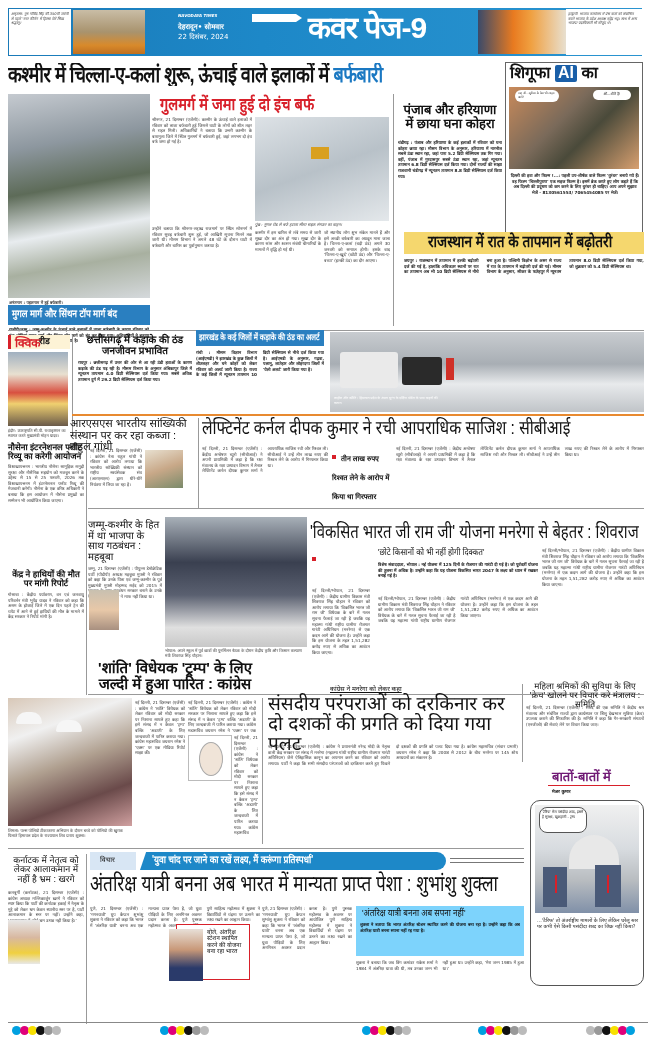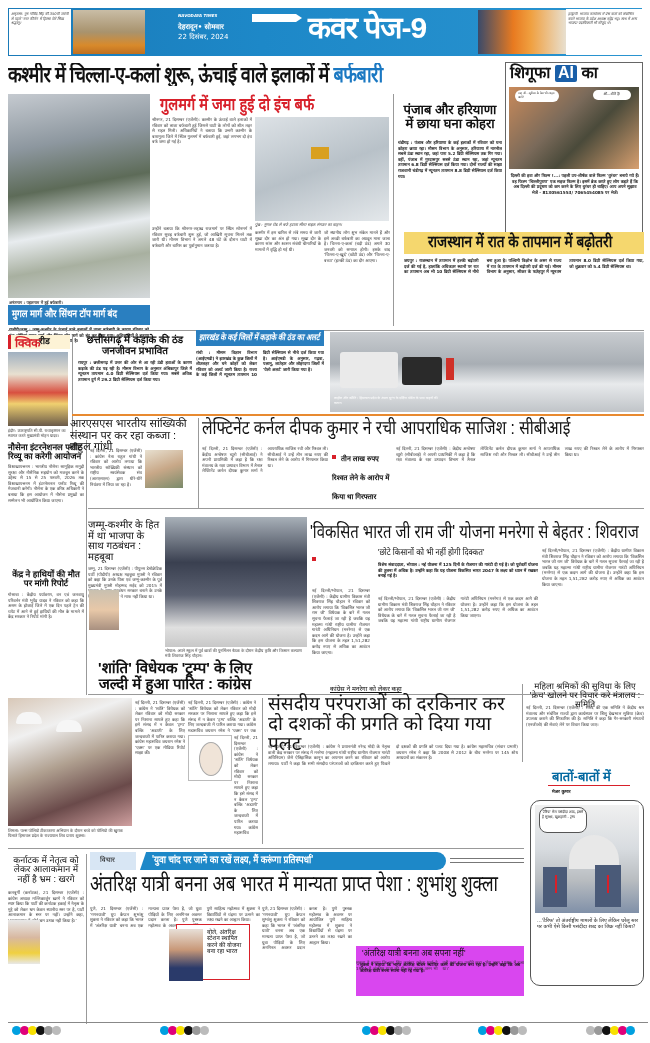--- a/index.html
+++ b/index.html
@@ -95,21 +95,21 @@
 <div class="abs hl" style="left:8px;top:443px;width:76px;font-size:8.5px;">नौसेना इंटरनेशनल फ्लीट रिव्यू का करेगी आयोजन</div>
 <div class="abs txt" style="left:8px;top:464px;width:76px;height:102px;">विशाखापत्तनम : भारतीय नौसेना सामूहिक समुद्री सुरक्षा और नौसैनिक सहयोग को मजबूत करने के उद्देश्य से 15 से 25 फरवरी, 2026 तक विशाखापत्तनम में इंटरनेशनल फ्लीट रिव्यू की मेजबानी करेगी। नौसेना के एक वरिष्ठ अधिकारी ने बताया कि इस आयोजन में नौसेना प्रमुखों का सम्मेलन भी आयोजित किया जाएगा।</div>
 <div class="abs hl" style="left:8px;top:570px;width:76px;font-size:8.5px;text-align:center;">केंद्र ने हाथियों की मौत पर मांगी रिपोर्ट</div>
 <div class="abs txt" style="left:8px;top:592px;width:76px;height:100px;">गोसाबा : केंद्रीय पर्यावरण, वन एवं जलवायु परिवर्तन मंत्री भूपेंद्र यादव ने रविवार को कहा कि असम के होजाई जिले में एक दिन पहले ट्रेन की चपेट में आने से हुई हाथियों की मौत के मामले में केंद्र सरकार ने रिपोर्ट मांगी है।</div>
 <div class="vr" style="left:86px;top:440px;height:255px;"></div>
 <div class="vr" style="left:72px;top:335px;height:100px;"></div>
 
 <div class="abs hl" style="left:78px;top:335px;width:114px;font-size:10px;text-align:center;">छत्तीसगढ़ में कड़ाके की ठंड जनजीवन प्रभावित</div>
 <div class="abs txt" style="left:78px;top:360px;width:114px;height:52px;font-weight:bold;color:#222;">रायपुर : छत्तीसगढ़ में उत्तर की ओर से आ रही ठंडी हवाओं के कारण कड़ाके की ठंड पड़ रही है। मौसम विभाग के अनुसार अंबिकापुर जिले में न्यूनतम तापमान 4.0 डिग्री सेल्सियस दर्ज किया गया। सबसे अधिक तापमान दुर्ग में 29.2 डिग्री सेल्सियस दर्ज किया गया।</div>
 
-<div class="abs" style="left:196px;top:330px;width:128px;height:16px;background:#2a7fc0;font-style:italic;">
+<div class="abs" style="left:196px;top:330px;width:128px;height:16px;background:#2a7fc0;">
   <div class="abs hl" style="left:3px;top:3px;font-size:8.5px;color:#fff;white-space:nowrap;"><span class="cond" style="transform:scaleX(0.82);">झारखंड के कई जिलों में कड़ाके की ठंड का अलर्ट</span></div>
 </div>
 <div class="abs txt" style="left:196px;top:350px;width:128px;height:62px;column-count:2;column-gap:6px;font-weight:bold;color:#222;">रांची : मौसम विज्ञान विभाग (आईएमडी) ने झारखंड के कुछ जिलों में शीतलहर और घने कोहरे को लेकर रविवार को अलर्ट जारी किया है। राज्य के कई जिलों में न्यूनतम तापमान 10 डिग्री सेल्सियस से नीचे दर्ज किया गया है। आईएमडी के अनुसार, गढ़वा, पलामू, लातेहार और लोहरदगा जिलों में 'येलो अलर्ट' जारी किया गया है।</div>
 <div class="abs photo" style="left:330px;top:332px;width:314px;height:80px;background:linear-gradient(180deg,#c8ccd0,#a8aeb4 40%,#e8eaec 65%,#c0c4c8);">
   <div class="abs" style="left:10px;top:20px;width:58px;height:36px;background:#eaeaea;border-radius:3px;"></div>
   <div class="abs" style="left:72px;top:25px;width:40px;height:28px;background:#2a2a2a;border-radius:3px;"></div>
   <div class="abs" style="left:116px;top:26px;width:8px;height:22px;background:#d03028;"></div>
   <div class="abs cap" style="left:4px;top:64px;width:110px;color:#fff;font-size:3.4px;">लाहौल और स्पीति : हिमाचल प्रदेश के अटल सुरंग के दक्षिण पोर्टल के पास वाहनों की कतार।</div>
 </div>
 
@@ -165,21 +165,21 @@
 
 <div class="abs" style="left:330px;top:684px;font-size:6.5px;text-decoration:underline;font-family:'Liberation Sans',sans-serif;">कांग्रेस ने मनरेगा को लेकर कहा</div>
 <div class="abs hl" style="left:268px;top:694px;width:250px;font-size:19px;text-align:left;font-weight:normal;">संसदीय परंपराओं को दरकिनार कर दो दशकों की प्रगति को दिया गया पलट</div>
 <div class="abs txt" style="left:268px;top:744px;width:250px;height:98px;column-count:2;column-gap:6px;">नई दिल्ली, 21 दिसम्बर (एजेंसी) : कांग्रेस ने प्रधानमंत्री नरेन्द्र मोदी के नेतृत्व वाली केंद्र सरकार पर संसद में मनरेगा (महात्मा गांधी राष्ट्रीय ग्रामीण रोजगार गारंटी अधिनियम) जैसे ऐतिहासिक कानून का अपमान करने का रविवार को आरोप लगाया। पार्टी ने कहा कि सभी संसदीय परंपराओं को दरकिनार करते हुए पिछले दो दशकों की प्रगति को पलट दिया गया है। कांग्रेस महासचिव (संचार प्रभारी) जयराम रमेश ने कहा कि 2008 से 2012 के बीच मनरेगा पर 145 शोध अध्ययनों का संकलन है।</div>
 <div class="vr" style="left:522px;top:684px;height:78px;"></div>
 
 <div class="abs hl" style="left:526px;top:682px;width:118px;font-size:8.5px;text-align:center;font-weight:normal;">महिला श्रमिकों की सुविधा के लिए 'क्रेच' खोलने पर विचार करे मंत्रालय : समिति</div>
 <div class="abs txt" style="left:526px;top:705px;width:118px;height:62px;">नई दिल्ली, 21 दिसम्बर (एजेंसी) : संसद की एक समिति ने केंद्रीय श्रम मंत्रालय और संबंधित राज्यों द्वारा कार्यस्थल पर शिशु देखभाल सुविधा (क्रेच) उपलब्ध कराने की सिफारिश की है। समिति ने कहा कि गैर-सरकारी संगठनों (एनजीओ) की सेवाएं लेने पर विचार किया जाए।</div>
 
 <div class="abs" style="left:530px;top:768px;width:114px;height:30px;background:#fff;">
-  <div class="abs hl" style="left:22px;top:2px;font-size:13px;color:#0369a1;white-space:nowrap;">बातों-बातों में</div>
+  <div class="abs hl" style="left:22px;top:2px;font-size:13px;color:#701a75;white-space:nowrap;">बातों-बातों में</div>
   <div class="abs" style="left:22px;top:20px;font-size:4.5px;font-weight:bold;">मेजर कुमार</div>
   <div class="abs" style="left:18px;top:17px;width:82px;height:1px;background:#d8202a;"></div>
 </div>
 <div class="abs" style="left:530px;top:800px;width:114px;height:186px;border:1px solid #555;border-radius:10px 10px 10px 10px;background:#fff;">
   <div class="abs photo" style="left:4px;top:4px;width:104px;height:108px;background:linear-gradient(180deg,#f0f0f0,#d8dce0 40%,#b8bcc0 70%,#8090a8);">
     <div class="abs" style="left:34px;top:30px;width:50px;height:34px;background:#e8e8e8;border-radius:25px 25px 0 0;"></div>
     <div class="abs" style="left:8px;top:62px;width:24px;height:40px;background:#4a5a78;"></div>
     <div class="abs" style="left:60px;top:60px;width:26px;height:42px;background:#4a5a78;"></div>
     <div class="abs" style="left:20px;top:70px;width:2px;height:18px;background:#d8202a;"></div>
     <div class="abs" style="left:72px;top:70px;width:2px;height:18px;background:#d8202a;"></div>
@@ -205,21 +205,21 @@
 
 <div class="abs hl" style="left:90px;top:872px;font-size:22px;white-space:nowrap;font-weight:normal;"><span class="cond" style="transform:scaleX(0.78);">अंतरिक्ष यात्री बनना अब भारत में मान्यता प्राप्त पेशा : शुभांशु शुक्ला</span></div>
 
 <div class="abs txt" style="left:90px;top:906px;width:170px;height:114px;column-count:3;column-gap:5px;">पुणे, 21 दिसम्बर (एजेंसी) : 'गगनयात्री' ग्रुप कैप्टन शुभांशु शुक्ला ने रविवार को कहा कि भारत में 'अंतरिक्ष यात्री' बनना अब एक मान्यता प्राप्त पेशा है, जो युवा पीढ़ियों के लिए अनगिनत अवसर प्रदान करता है। पुणे पुस्तक महोत्सव के अवसर पर आयोजित पुणे साहित्य महोत्सव में शुक्ला ने विद्यार्थियों से चंद्रमा पर उतरने का लक्ष्य रखने का आह्वान किया।</div>
 <div class="abs" style="left:176px;top:924px;width:74px;height:56px;border:1px solid #d8202a;background:#fff;">
   <div class="abs photo" style="left:-8px;top:4px;width:34px;height:52px;background:linear-gradient(180deg,#e8e0d8,#c89878 40%,#2a3a6a 75%);"></div>
   <div class="abs hl" style="left:30px;top:4px;width:42px;font-size:6px;font-weight:normal;">बोले, अंतरिक्ष स्टेशन स्थापित करने की योजना बना रहा भारत</div>
 </div>
 <div class="abs txt" style="left:262px;top:906px;width:90px;height:114px;column-count:2;column-gap:4px;">पुणे, 21 दिसम्बर (एजेंसी) : 'गगनयात्री' ग्रुप कैप्टन शुभांशु शुक्ला ने रविवार को कहा कि भारत में 'अंतरिक्ष यात्री' बनना अब एक मान्यता प्राप्त पेशा है, जो युवा पीढ़ियों के लिए अनगिनत अवसर प्रदान करता है। पुणे पुस्तक महोत्सव के अवसर पर आयोजित पुणे साहित्य महोत्सव में शुक्ला ने विद्यार्थियों से चंद्रमा पर उतरने का लक्ष्य रखने का आह्वान किया।</div>
 
-<div class="abs" style="left:356px;top:906px;width:168px;height:50px;background:#d946ef;margin-top:40px;">
+<div class="abs" style="left:356px;top:906px;width:168px;height:50px;background:#7dd3fc;">
   <div class="abs hl" style="left:6px;top:2px;font-size:9.5px;white-space:nowrap;font-weight:normal;"><span class="cond" style="transform:scaleX(0.85);">'अंतरिक्ष यात्री बनना अब सपना नहीं'</span></div>
   <div class="abs txt" style="left:4px;top:16px;width:160px;height:32px;font-weight:bold;color:#111;">शुक्ला ने बताया कि भारत अंतरिक्ष स्टेशन स्थापित करने की योजना बना रहा है। उन्होंने कहा कि अब अंतरिक्ष यात्री बनना सपना नहीं रह गया है।</div>
 </div>
 <div class="abs txt" style="left:356px;top:960px;width:168px;height:62px;column-count:2;column-gap:5px;">शुक्ला ने बताया कि जब विंग कमांडर राकेश शर्मा ने 1984 में अंतरिक्ष यात्रा की थी, तब उनका जन्म भी नहीं हुआ था। उन्होंने कहा, 'मेरा जन्म 1985 में हुआ था।'</div>
 
 <div class="abs" style="left:8px;top:1022px;width:640px;height:1px;background:#888;"></div>
 <div class="abs" style="left:12px;top:1026px;">
   <span class="cmark" style="left:0;background:#00a0e0;"></span>
     <span class="cmark" style="left:8px;background:#e0007a;"></span>
     <span class="cmark" style="left:16px;background:#f8e000;"></span>

